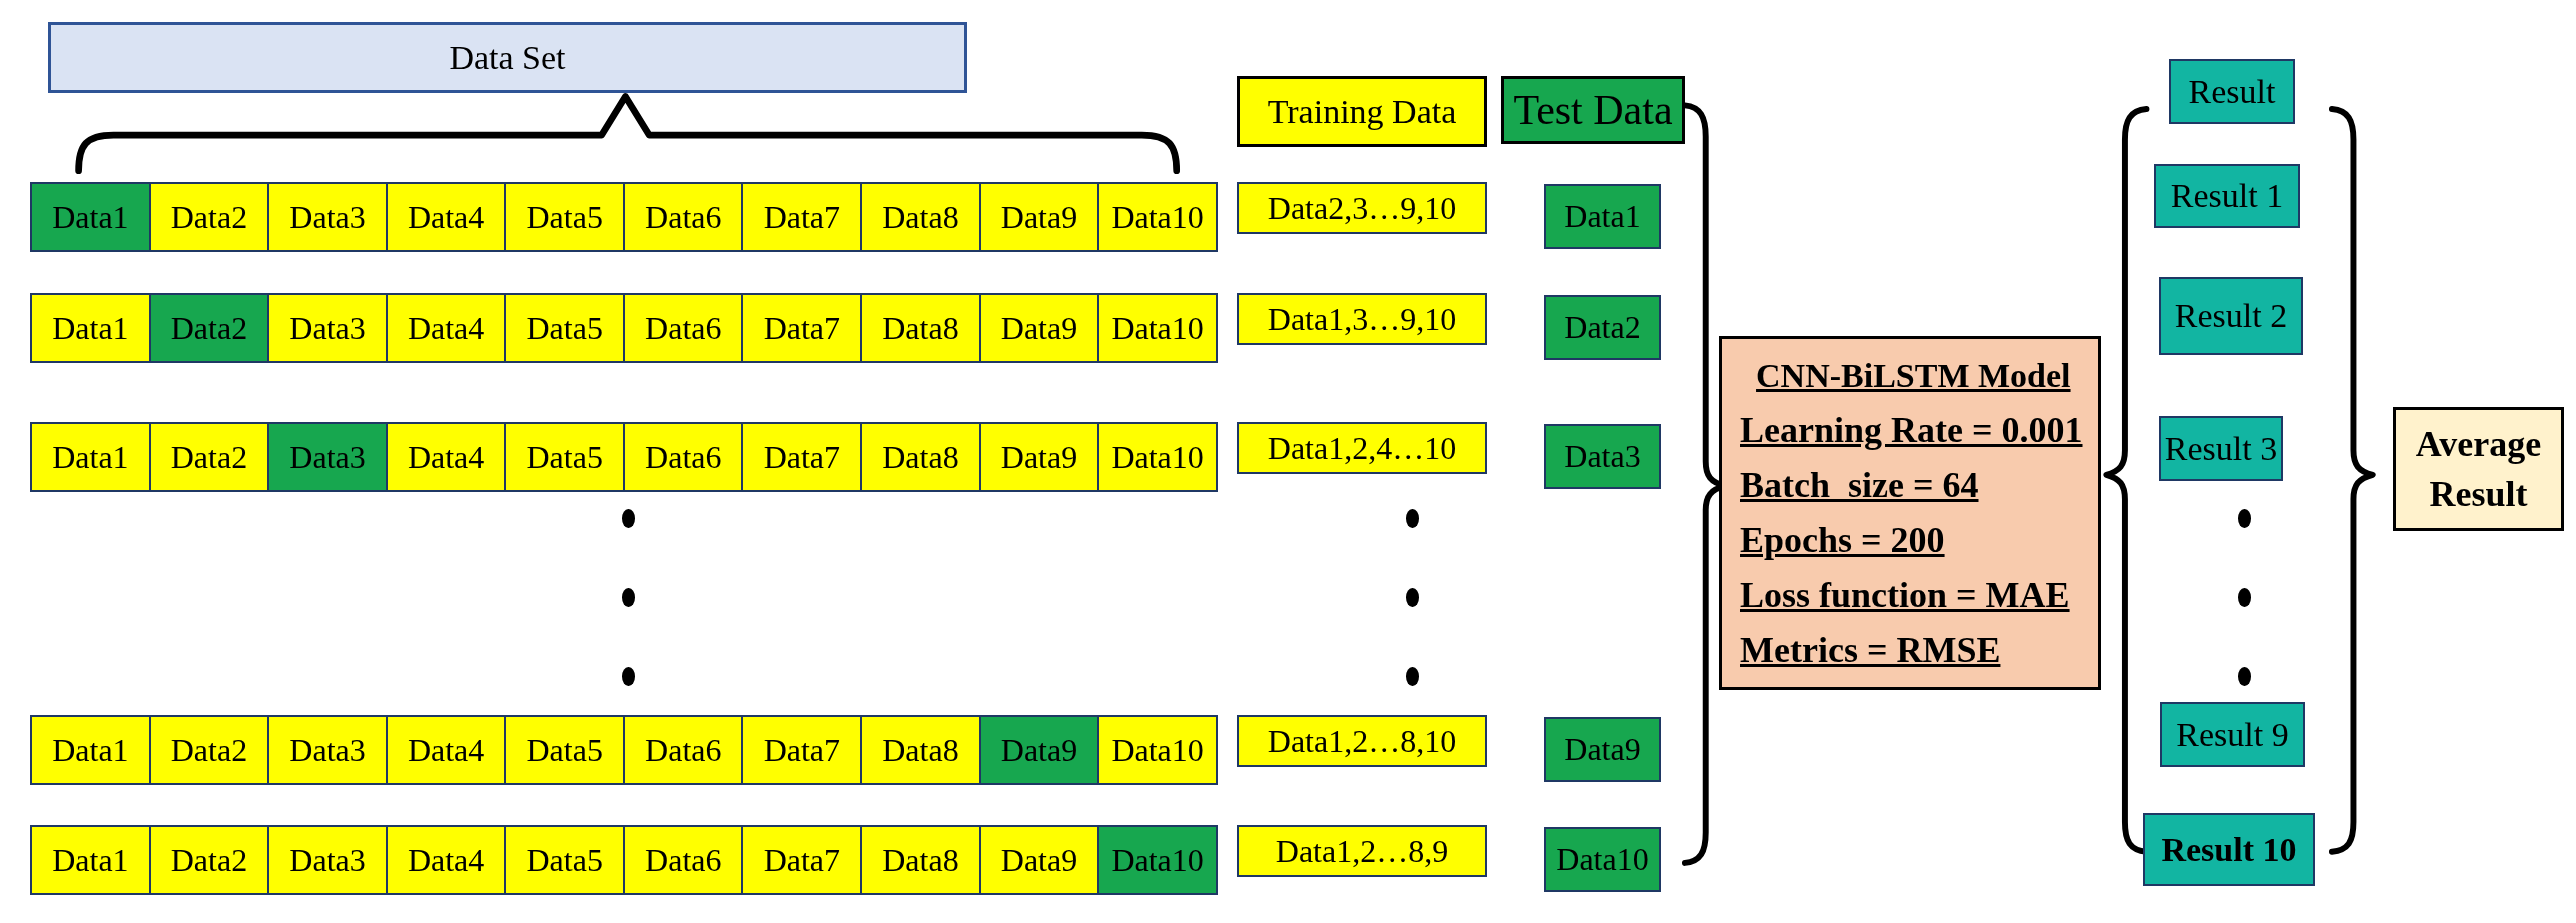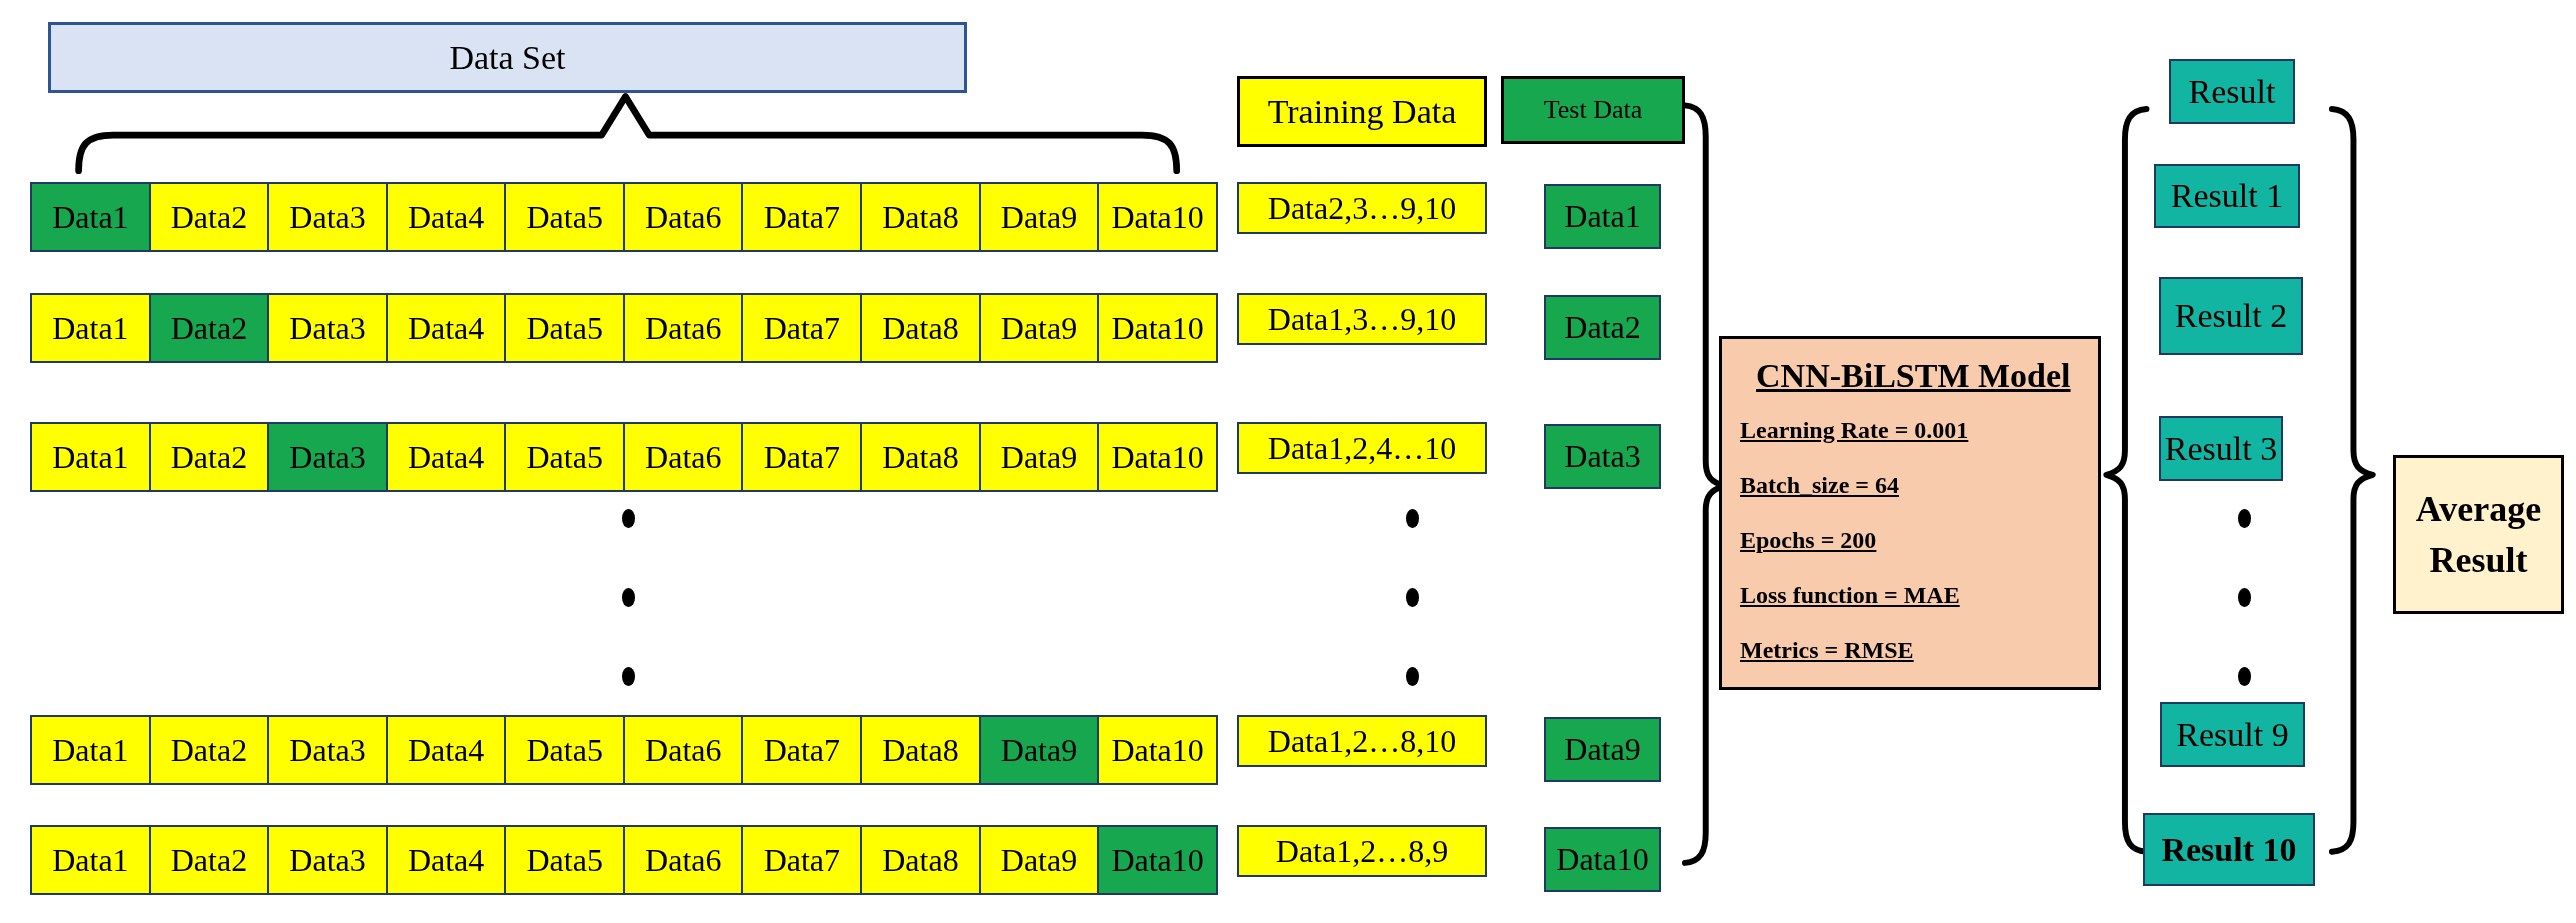--- a/index.html
+++ b/index.html
@@ -22,46 +22,46 @@
   .rowy-0{top:182px}.rowy-1{top:293px}.rowy-2{top:422px}.rowy-3{top:715px}.rowy-4{top:825px}
 
   
   #training-header{left:1237px;top:76px;width:250px;height:71px;
     background:var(--yellow,#FFFF00);border:3px solid #000;font-size:34px;}
   .t-box{left:1237px;width:250px;height:52px;background:var(--yellow,#FFFF00);
     border:2.2px solid var(--cell-border,#1F3864);font-size:32px;}
 
   
   #test-header{left:1501px;top:76px;width:184px;height:68px;
-    background:var(--green,#17A74F);border:3px solid #000;font-size:26px;}
+    background:var(--green,#17A74F);border:3px solid #000;font-size:42px;}
   .test-cell{left:1544px;width:117px;height:65px;background:var(--green,#17A74F);
     border:2.2px solid var(--cell-border,#1F3864);font-size:32px;}
   .testy-0{top:184px}.testy-1{top:295px}.testy-2{top:424px}.testy-3{top:717px}.testy-4{top:827px}
 
   
   #cnn-box{position:absolute;left:1719px;top:336px;width:382px;height:354px;
     background:var(--peach,#F8CBAD);border:3px solid #000;box-sizing:border-box;
     padding:9px 1px 0 18px;text-decoration:underline;}
   #cnn-box .model-title{text-align:center;font-weight:bold;font-size:34px;line-height:55px;
     padding-right:10.4px;}
-  #cnn-box .param{font-weight:bold;font-size:24px;line-height:55px;white-space:nowrap;}
+  #cnn-box .param{font-weight:bold;font-size:36px;line-height:55px;white-space:nowrap;}
 
   
   .result-box{background:var(--teal,#12B5A2);border:2.2px solid var(--cell-border,#1F3864);
     font-size:34px;}
   #result-header{left:2169px;top:59px;width:126px;height:65px;}
   .res-0{left:2154px;top:164px;width:146px;height:64px;}
   .res-1{left:2159px;top:277px;width:144px;height:78px;}
   .res-2{left:2159px;top:416px;width:124px;height:65px;}
   .res-3{left:2160px;top:702px;width:145px;height:65px;}
   .res-4{left:2143px;top:813px;width:172px;height:73px;font-weight:bold;}
 
   
-  #avg-box{left:2393px;top:407px;width:171px;height:159px;background:var(--cream,#FFF2CC);
-    border:3px solid #000;flex-direction:column;font-weight:bold;font-size:36px;line-height:1.4;margin-top:48px;}
+  #avg-box{left:2393px;top:407px;width:171px;height:124px;background:var(--cream,#FFF2CC);
+    border:3px solid #000;flex-direction:column;font-weight:bold;font-size:36px;line-height:1.4;}
 
   
   .dots-col{position:absolute;top:509px;height:177px;width:15px;display:flex;
     flex-direction:column;justify-content:space-between;align-items:center;}
   .dots-left{left:621px;} .dots-mid{left:1405px;} .dots-results{left:2237px;}
   .dot{width:12.6px;height:18.6px;background:#000;border-radius:50%;}
 
   
   #brace-overlay{position:absolute;left:0;top:0;pointer-events:none;}
   #brace-overlay path{fill:none;stroke:#000;stroke-width:8;stroke-linecap:round;stroke-linejoin:round;}

